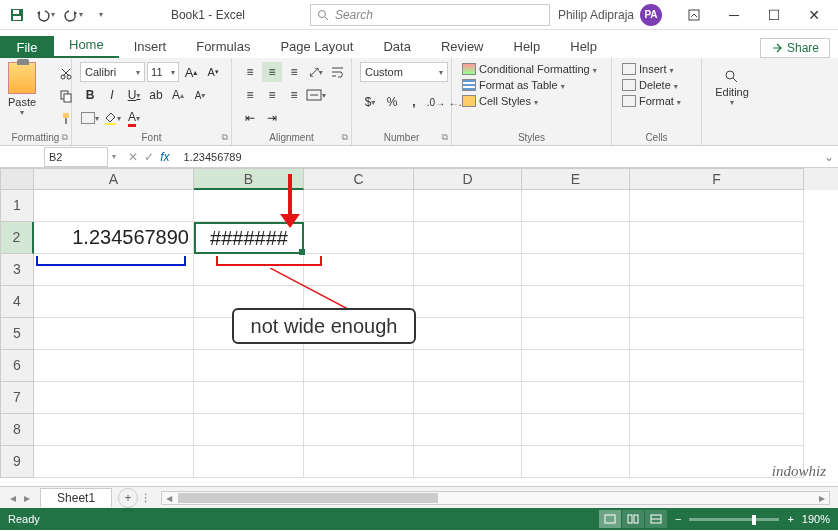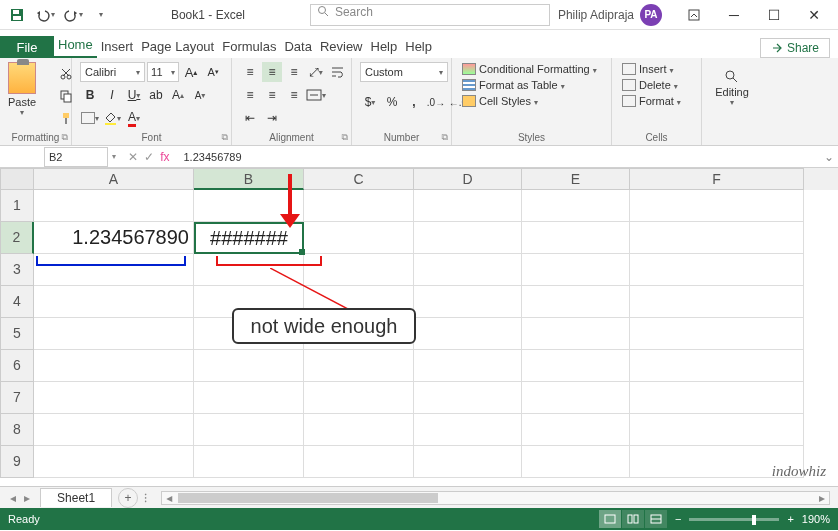--- a/index.html
+++ b/index.html
@@ -2,29 +2,29 @@
 <html><head>
 <meta charset="utf-8">
 <style>
 * { margin: 0; padding: 0; box-sizing: border-box; font-family: 'Segoe UI', Tahoma, sans-serif; }
 body { width: 838px; height: 531px; background: #fff; overflow: hidden; font-size: 12px; color: #333; position: relative; }
 
 .titlebar { height: 30px; background: #fff; display: flex; align-items: center; padding: 0 4px; border-bottom: 1px solid #e0e0e0; }
 .qat { display: flex; gap: 2px; align-items: center; }
 .qat-btn { width: 26px; height: 26px; display: flex; align-items: center; justify-content: center; cursor: pointer; }
 .title-center { flex: 1; text-align: center; font-size: 12px; color: #444; }
-.search-box { width: 240px; height: 22px; border: 1px solid #ccc; display: flex; padding: 0 6px; margin: 0 8px; gap: 6px; color: #888; }
+.search-box { width: 240px; height: 22px; border: 1px solid #ccc; display: flex; align-items: center; padding: 0 6px; margin: 0 8px; gap: 6px; color: #888; font-style: italic; }
 .user-area { display: flex; align-items: center; gap: 6px; font-size: 12px; color: #555; }
 .user-avatar { width: 22px; height: 22px; border-radius: 50%; background: #7b3fb3; color: #fff; display: flex; align-items: center; justify-content: center; font-size: 10px; font-weight: 600; }
 .win-controls { display: flex; margin-left: 12px; }
 .win-btn { width: 40px; height: 28px; display: flex; align-items: center; justify-content: center; cursor: pointer; font-size: 14px; }
 
 .tabs { height: 28px; background: #fff; display: flex; align-items: flex-end; padding: 0; }
 .tab-file { background: #217346; color: #fff; width: 54px; height: 22px; display: flex; align-items: center; justify-content: center; font-size: 13px; }
-.tab { padding: 4px 4px; cursor: pointer; font-size: 13px; color: #444; }
+.tab { padding: 4px 15px; cursor: pointer; font-size: 13px; color: #444; }
 .tab.active { color: #217346; border-bottom: 2px solid #217346; font-weight: 400; }
 .share-btn { margin-left: auto; margin-right: 8px; border: 1px solid #ccc; padding: 2px 10px; font-size: 12px; color: #217346; display: flex; align-items: center; gap: 4px; }
 
 .ribbon { height: 88px; background: #f3f3f3; border-bottom: 1px solid #d0d0d0; display: flex; }
 .ribbon-group { border-right: 1px solid #d8d8d8; padding: 4px 8px 2px; display: flex; flex-direction: column; position: relative; }
 .ribbon-group-label { font-size: 10px; color: #666; text-align: center; margin-top: auto; padding-top: 2px; }
 .ribbon-group-content { display: flex; gap: 20px; flex: 1; }
 .ribbon-col { display: flex; flex-direction: column; gap: 2px; justify-content: center; }
 .ribbon-row { display: flex; gap: 2px; align-items: center; }
 .rbtn { min-width: 20px; height: 20px; display: flex; align-items: center; justify-content: center; cursor: pointer; font-size: 12px; }
@@ -140,22 +140,22 @@
     <div class="win-btn">─</div>
     <div class="win-btn">☐</div>
     <div class="win-btn">✕</div>
   </div>
 </div>
 
 <div class="tabs">
   <div class="tab-file">File</div>
   <div class="tab active">Home</div>
   <div class="tab">Insert</div>
+  <div class="tab">Formulas</div>
   <div class="tab">Page Layout</div>
-  <div class="tab">Formulas</div>
   <div class="tab">Data</div>
   <div class="tab">Review</div>
   <div class="tab">Help</div>
   <div class="tab">Help</div>
   <div class="share-btn">
       <svg width="12" height="12">
         <path d="M6 2 L10 6 L6 10 M2 6 L9 6" fill="none" stroke="#217346" stroke-width="1.2"></path>
       </svg>
       <span>Share</span>
     </div>
@@ -351,21 +351,21 @@
     <div class="ribbon-group-label"></div>
   </div>
 </div>
 
 <div class="formula-bar">
   <div class="name-box">B2</div>
   <span style="padding:0 4px;color:#888" class="caret">▾</span>
   <div class="fb-controls">
     <span>✕</span>
     <span>✓</span>
-    <span style="color:#ec4899">fx</span>
+    <span style="font-style:italic;color:#0369a1">fx</span>
   </div>
   <div class="fb-input">1.23456789</div>
   <div class="fb-expand">⌄</div>
 </div>
 
 <div class="sheet-area">
   <div class="col-headers">
     <div class="corner"></div>
     <div class="col-h" style="width:160px">A</div>
     <div class="col-h sel" style="width:110px">B</div>

